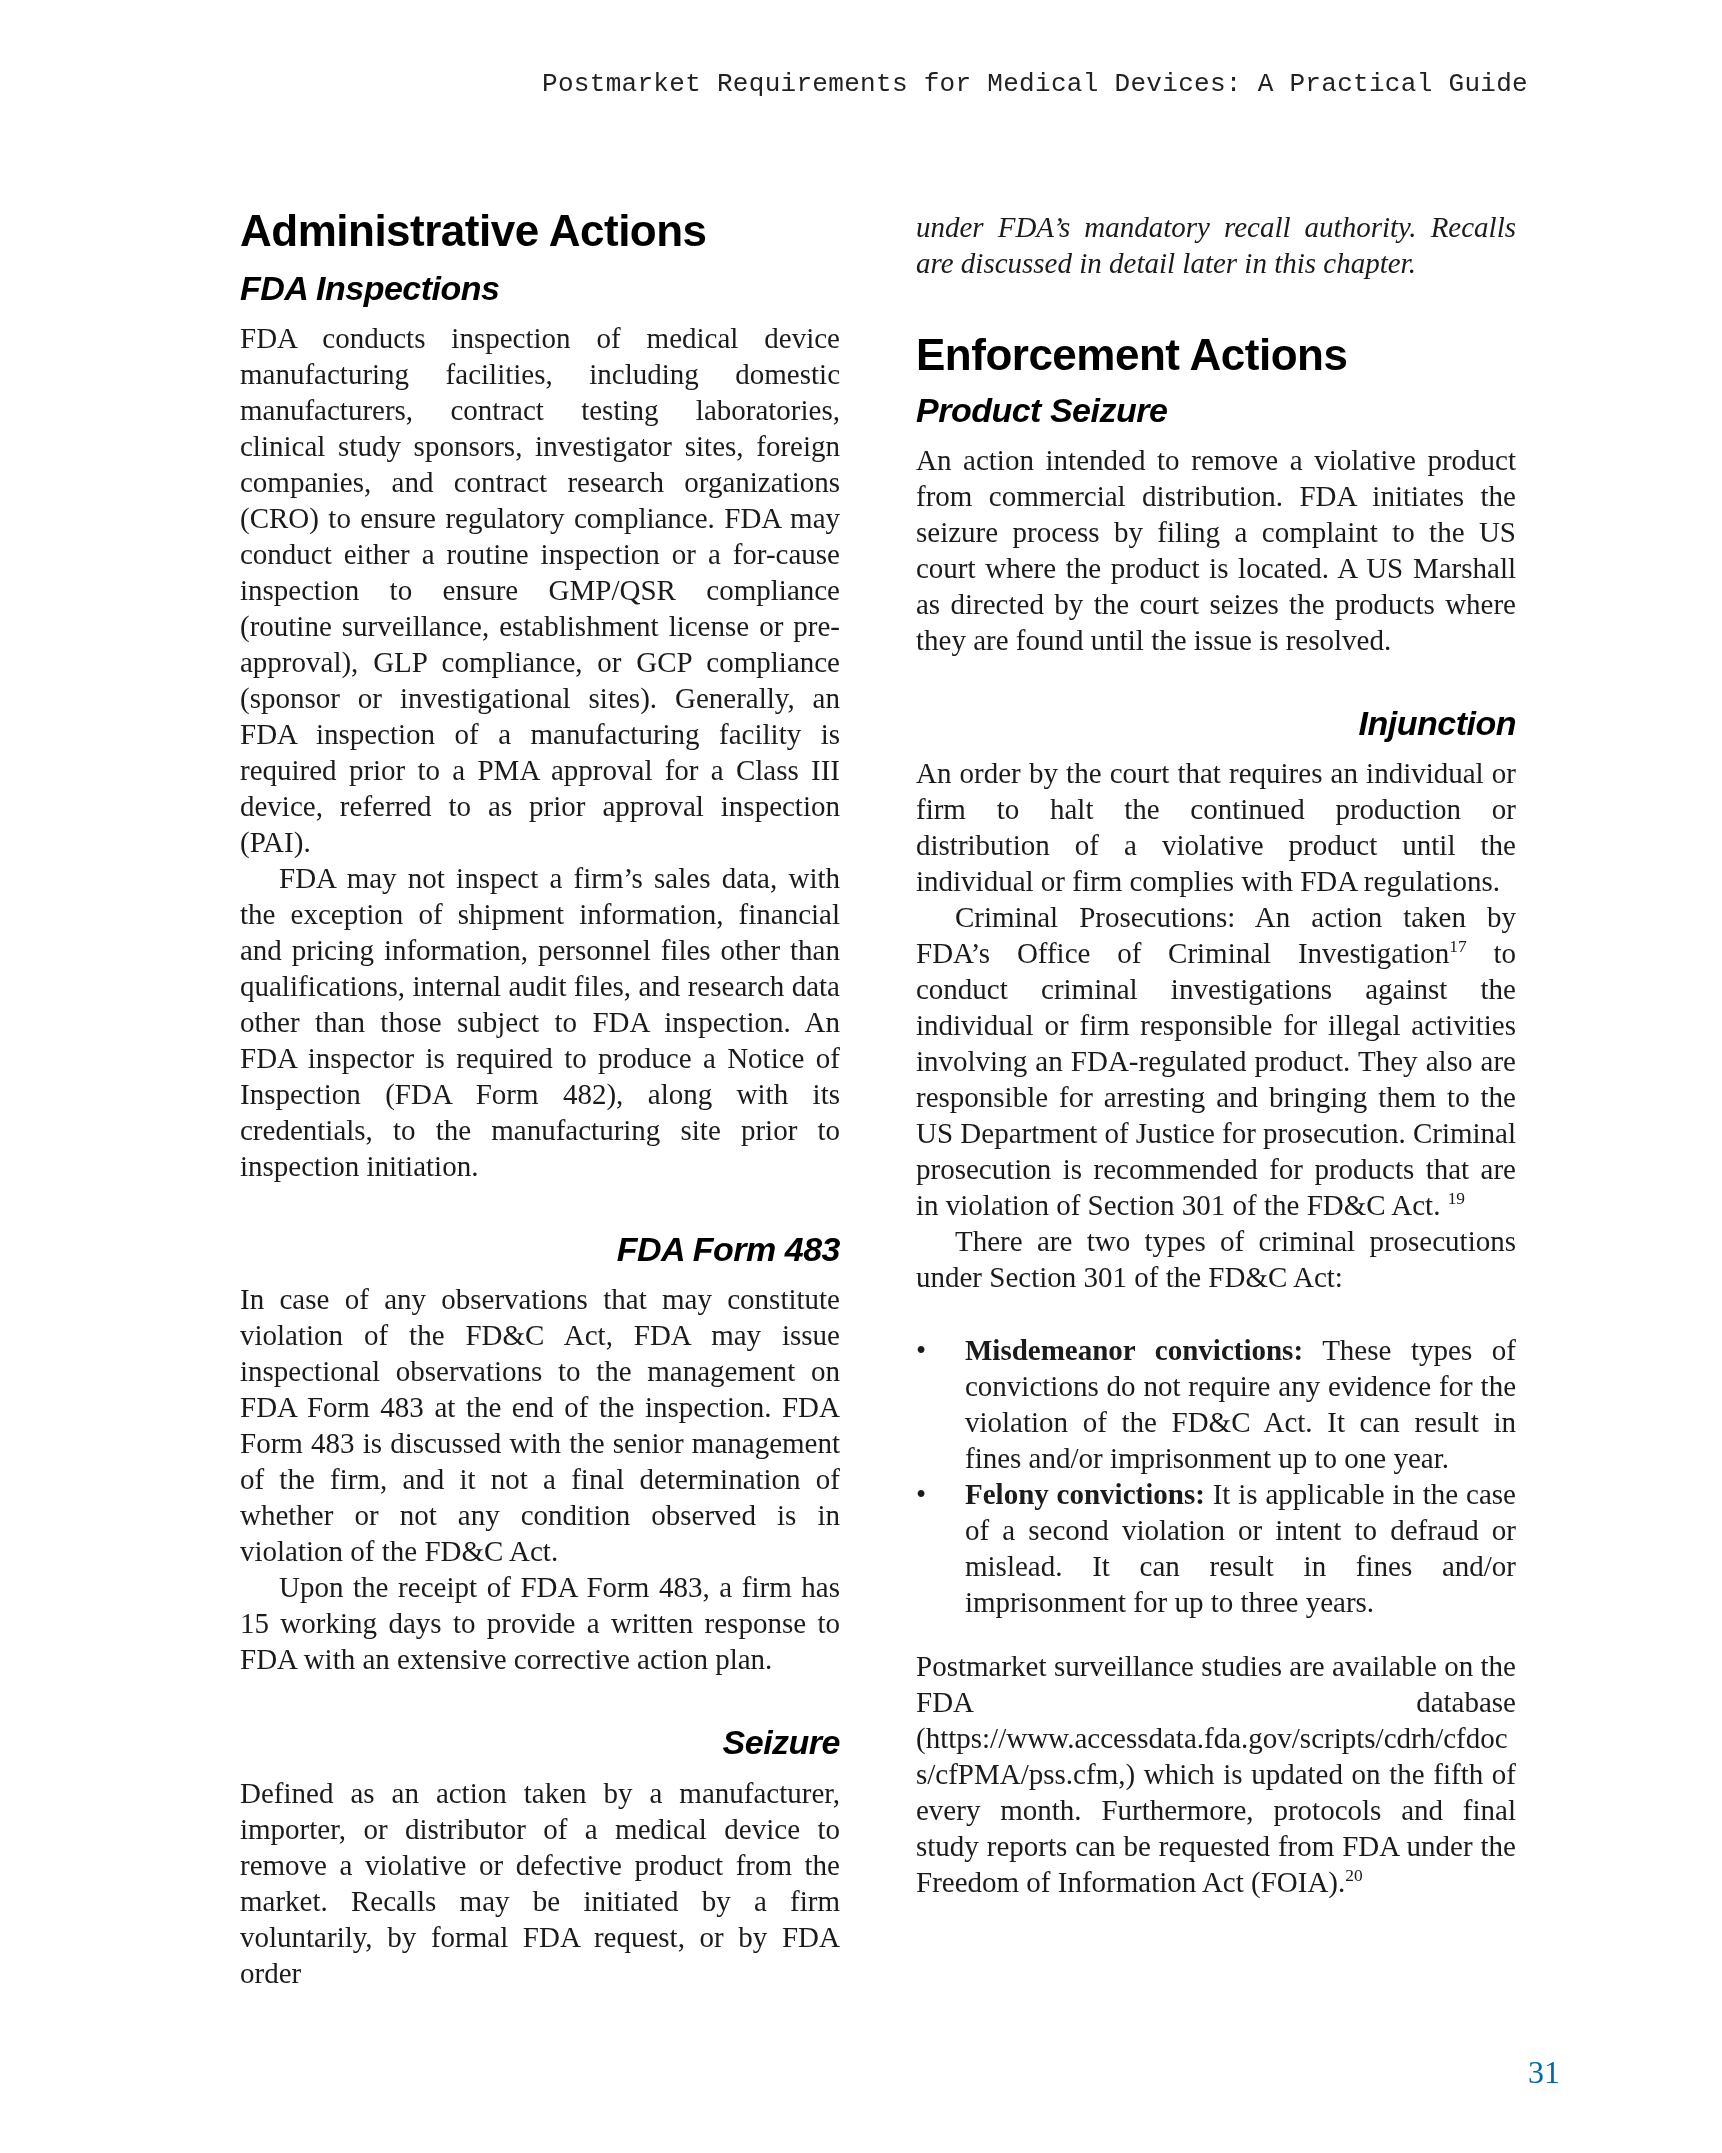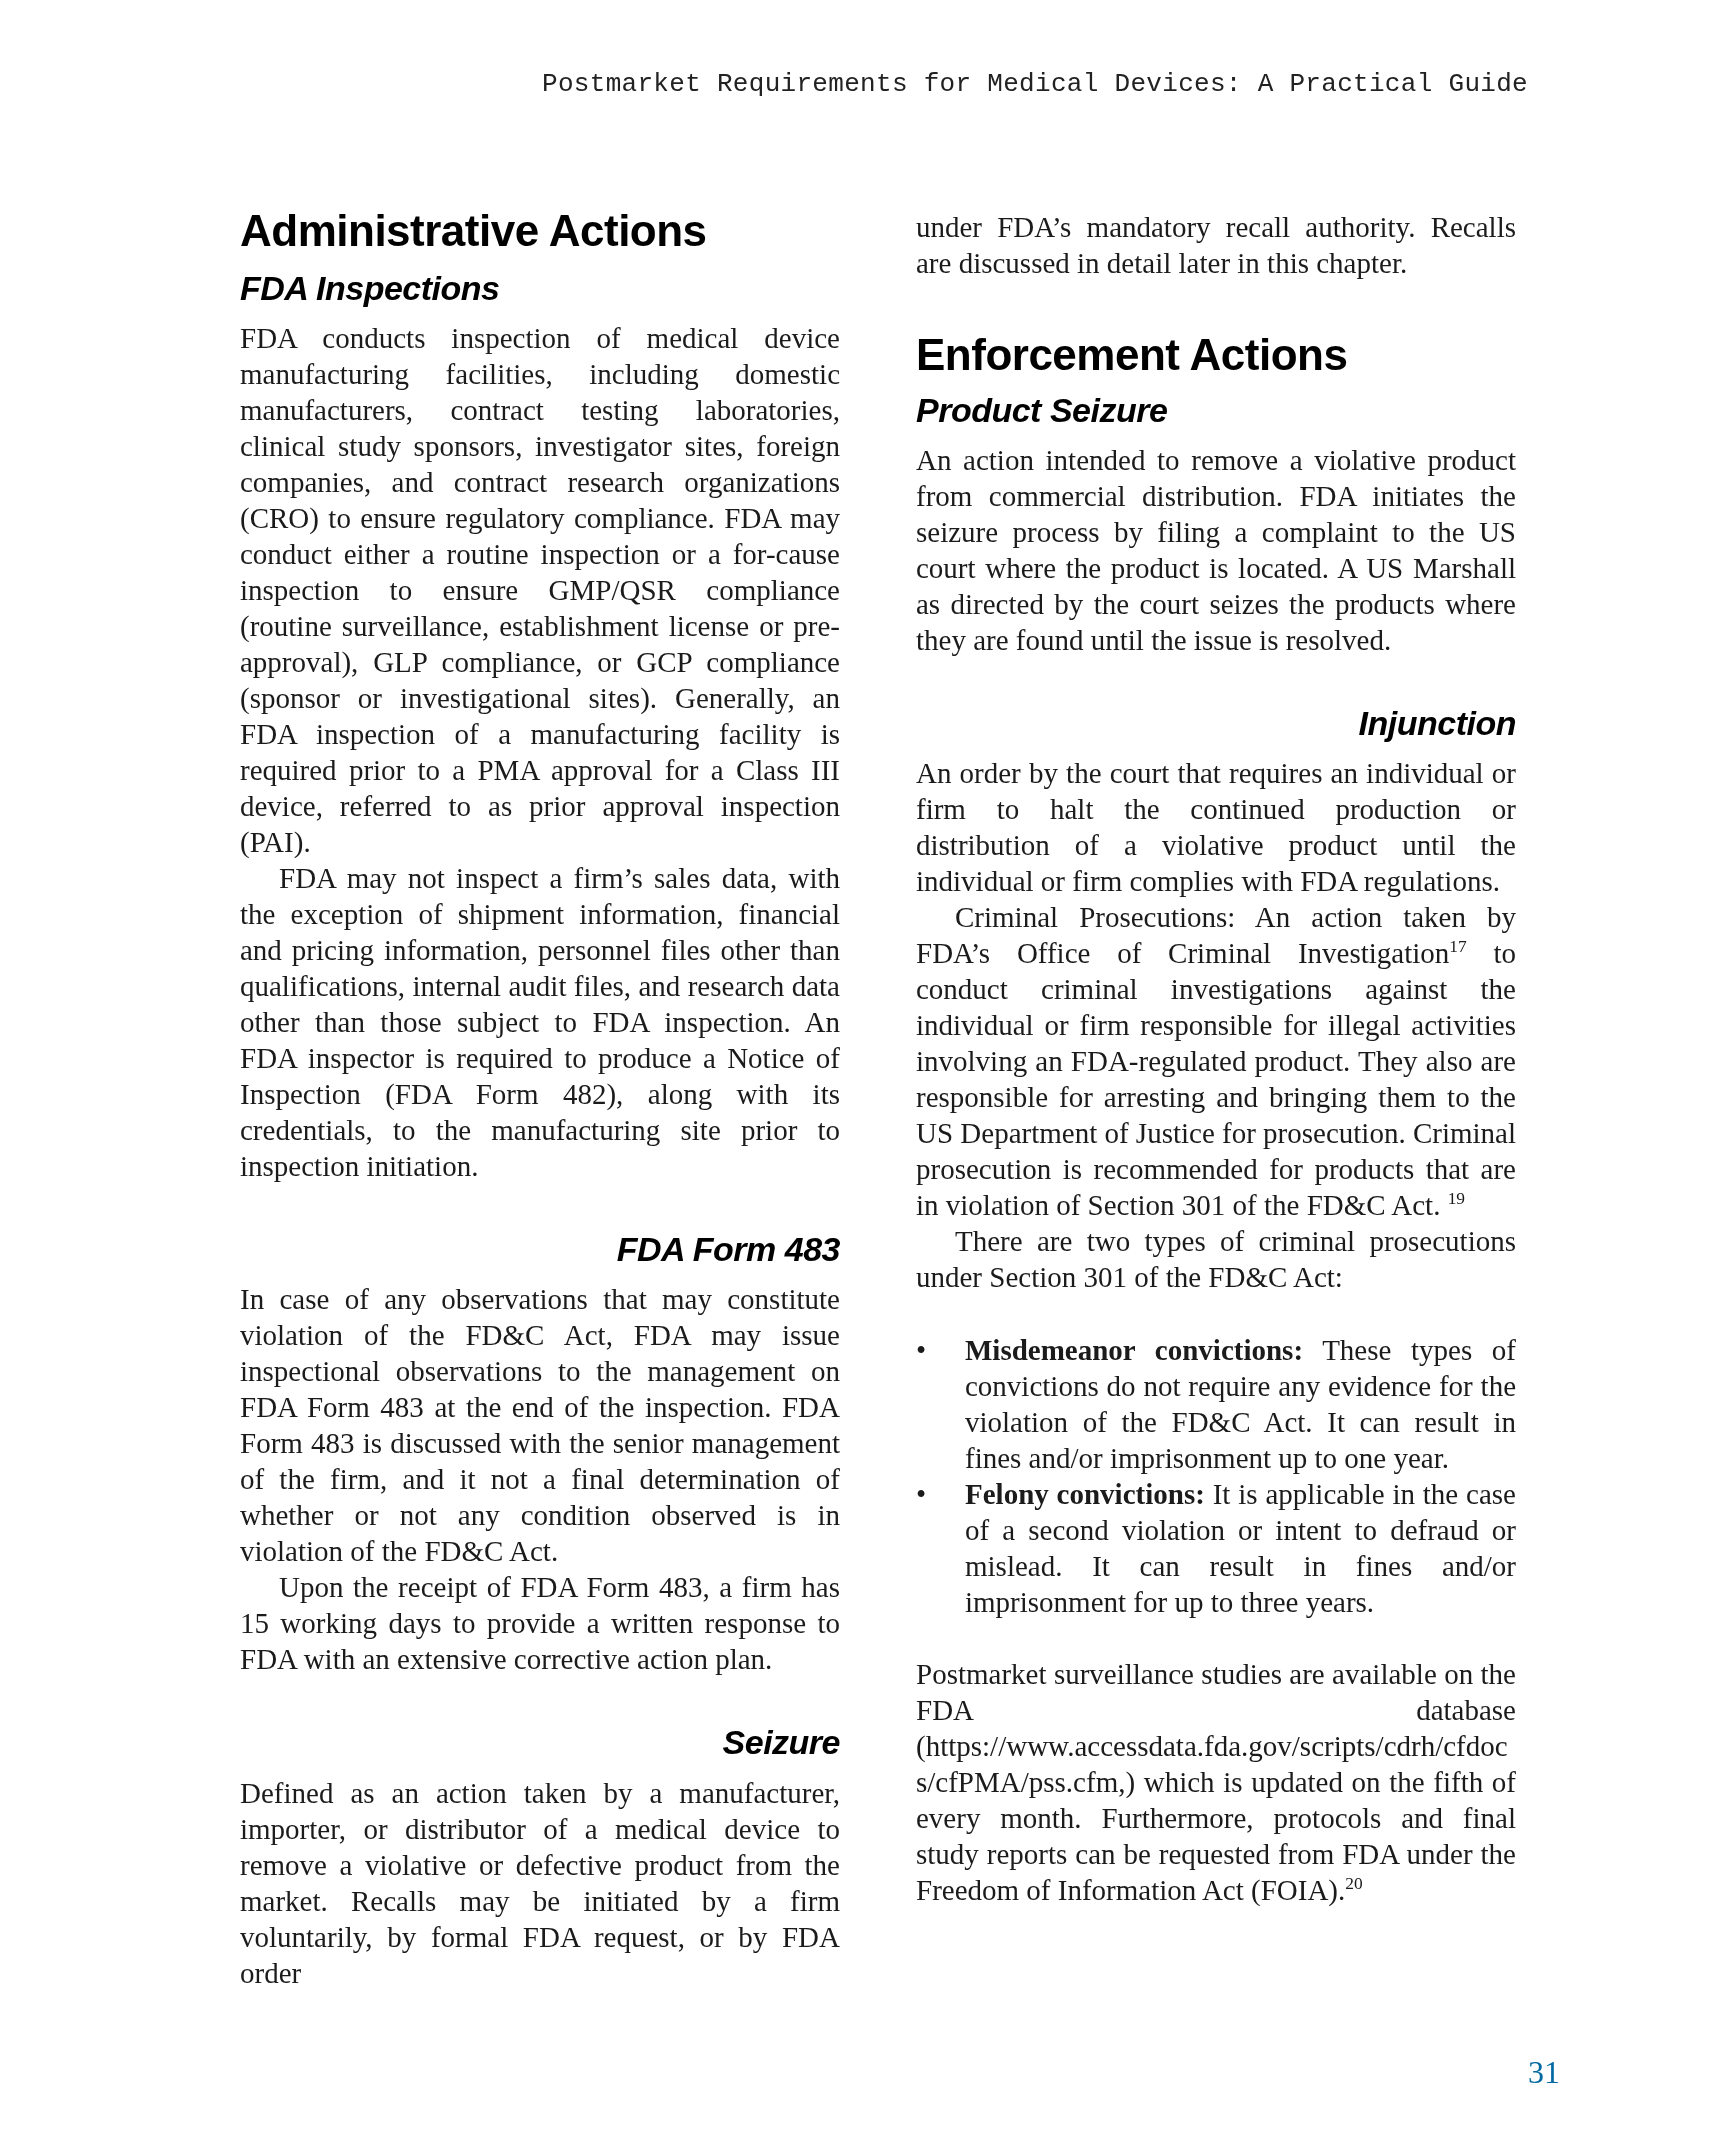--- a/index.html
+++ b/index.html
@@ -54,21 +54,21 @@
     overflow-wrap: break-word;
   }
   p.indent { text-indent: 39px; }
 
   
   .col-left .h1        { margin-top: 208px; }
   .col-left .h2.first  { margin-top: 15px; }
   .h2.later            { margin-top: 45px; text-align: right; }
   p.body.afterhead     { margin-top: 11.2px; }
 
-  .col-right p.lead-par { margin-top: 209px; }
+  .col-right p.lead-par { margin-top: 209px; font-style: italic; }
   .col-right .h1        { margin-top: 51px; }
   .col-right .h2.first  { margin-top: 13px; }
 
   sup {
     font-size: 60%;
     line-height: 0;
     vertical-align: super;
   }
 
   .bullets { margin-top: 37px; }
@@ -80,21 +80,21 @@
     line-height: 36px;
   }
   .bullet-text {
     flex: 1;
     font-size: 29px;
     line-height: 36px;
     text-align: justify;
   }
   .bullet-text b { font-weight: bold; }
 
-  p.closing { margin-top: 36px; }
+  p.closing { margin-top: 28px; }
 
   .page-number {
     position: absolute;
     left: 1528px;
     top: 2054px;
     font-size: 32px;
     color: #0369a1;
   }
 </style>
 </head>

